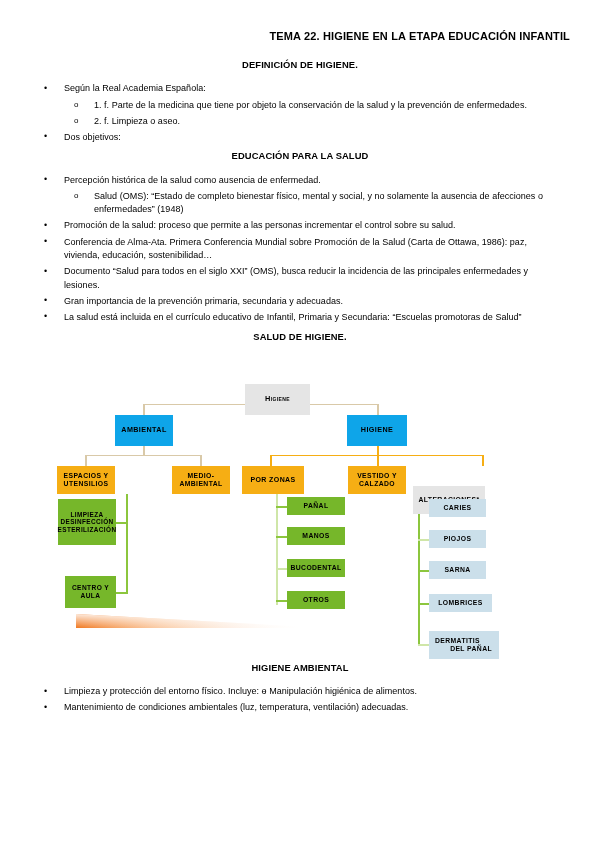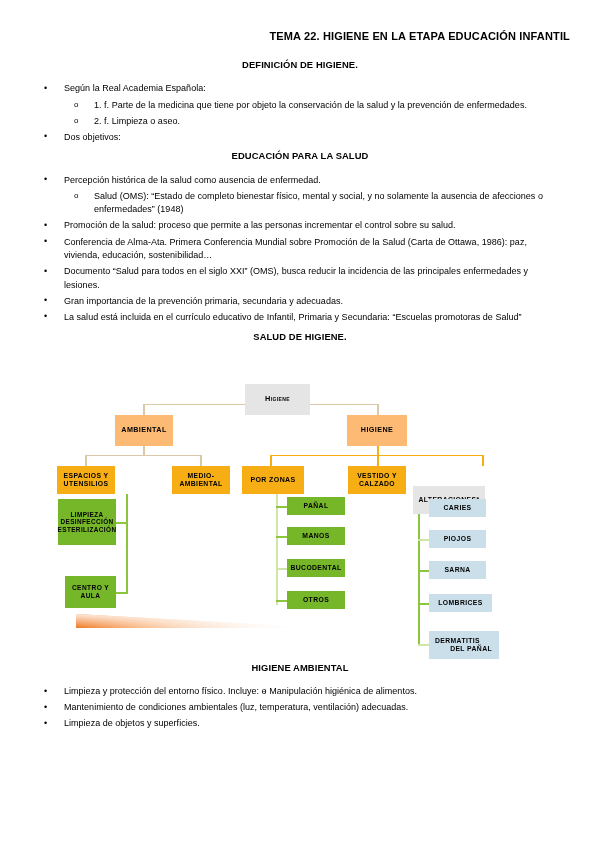--- a/index.html
+++ b/index.html
@@ -100,21 +100,21 @@
     justify-content: center;
     text-align: center;
     font-weight: bold;
     font-variant: small-caps;
     letter-spacing: 0.4px;
     color: #000000;
     line-height: 1.15;
     padding: 2px 3px;
   }
   .n-blue   { background: #e5e5e5; margin-top: 20px; }
-  .n-orange { background: #fdba74; }
+  .n-orange { background: #0ea5e9; }
   .n-amber  { background: #F6AE14; }
   .n-green  { background: #76B72A; }
   .n-ltblue { background: #CBDFEA; }
 
   .conn {
     position: absolute;
     background: #D9C9A8;
   }
   .conn-amber { background: #F6AE14; }
   .conn-green { background: #8CC63E; }
@@ -266,18 +266,17 @@
         <path d="M0,2 L232,15 L232,16 L0,16 Z" fill="url(#wedgeGradV)"></path>
       </svg>
 
     </div>
 
     <div class="bottom-block">
       <h2 class="section-head">HIGIENE AMBIENTAL</h2>
       <ul class="lvl1">
         <li>Limpieza y protección del entorno físico. Incluye: ɵ Manipulación higiénica de alimentos.</li>
         <li>Mantenimiento de condiciones ambientales (luz, temperatura, ventilación) adecuadas.</li>
-        <li>Limpieza de objetos y superficies.</li>
       </ul>
     </div>
 
   </div>
 </div>
 
 </body></html>

